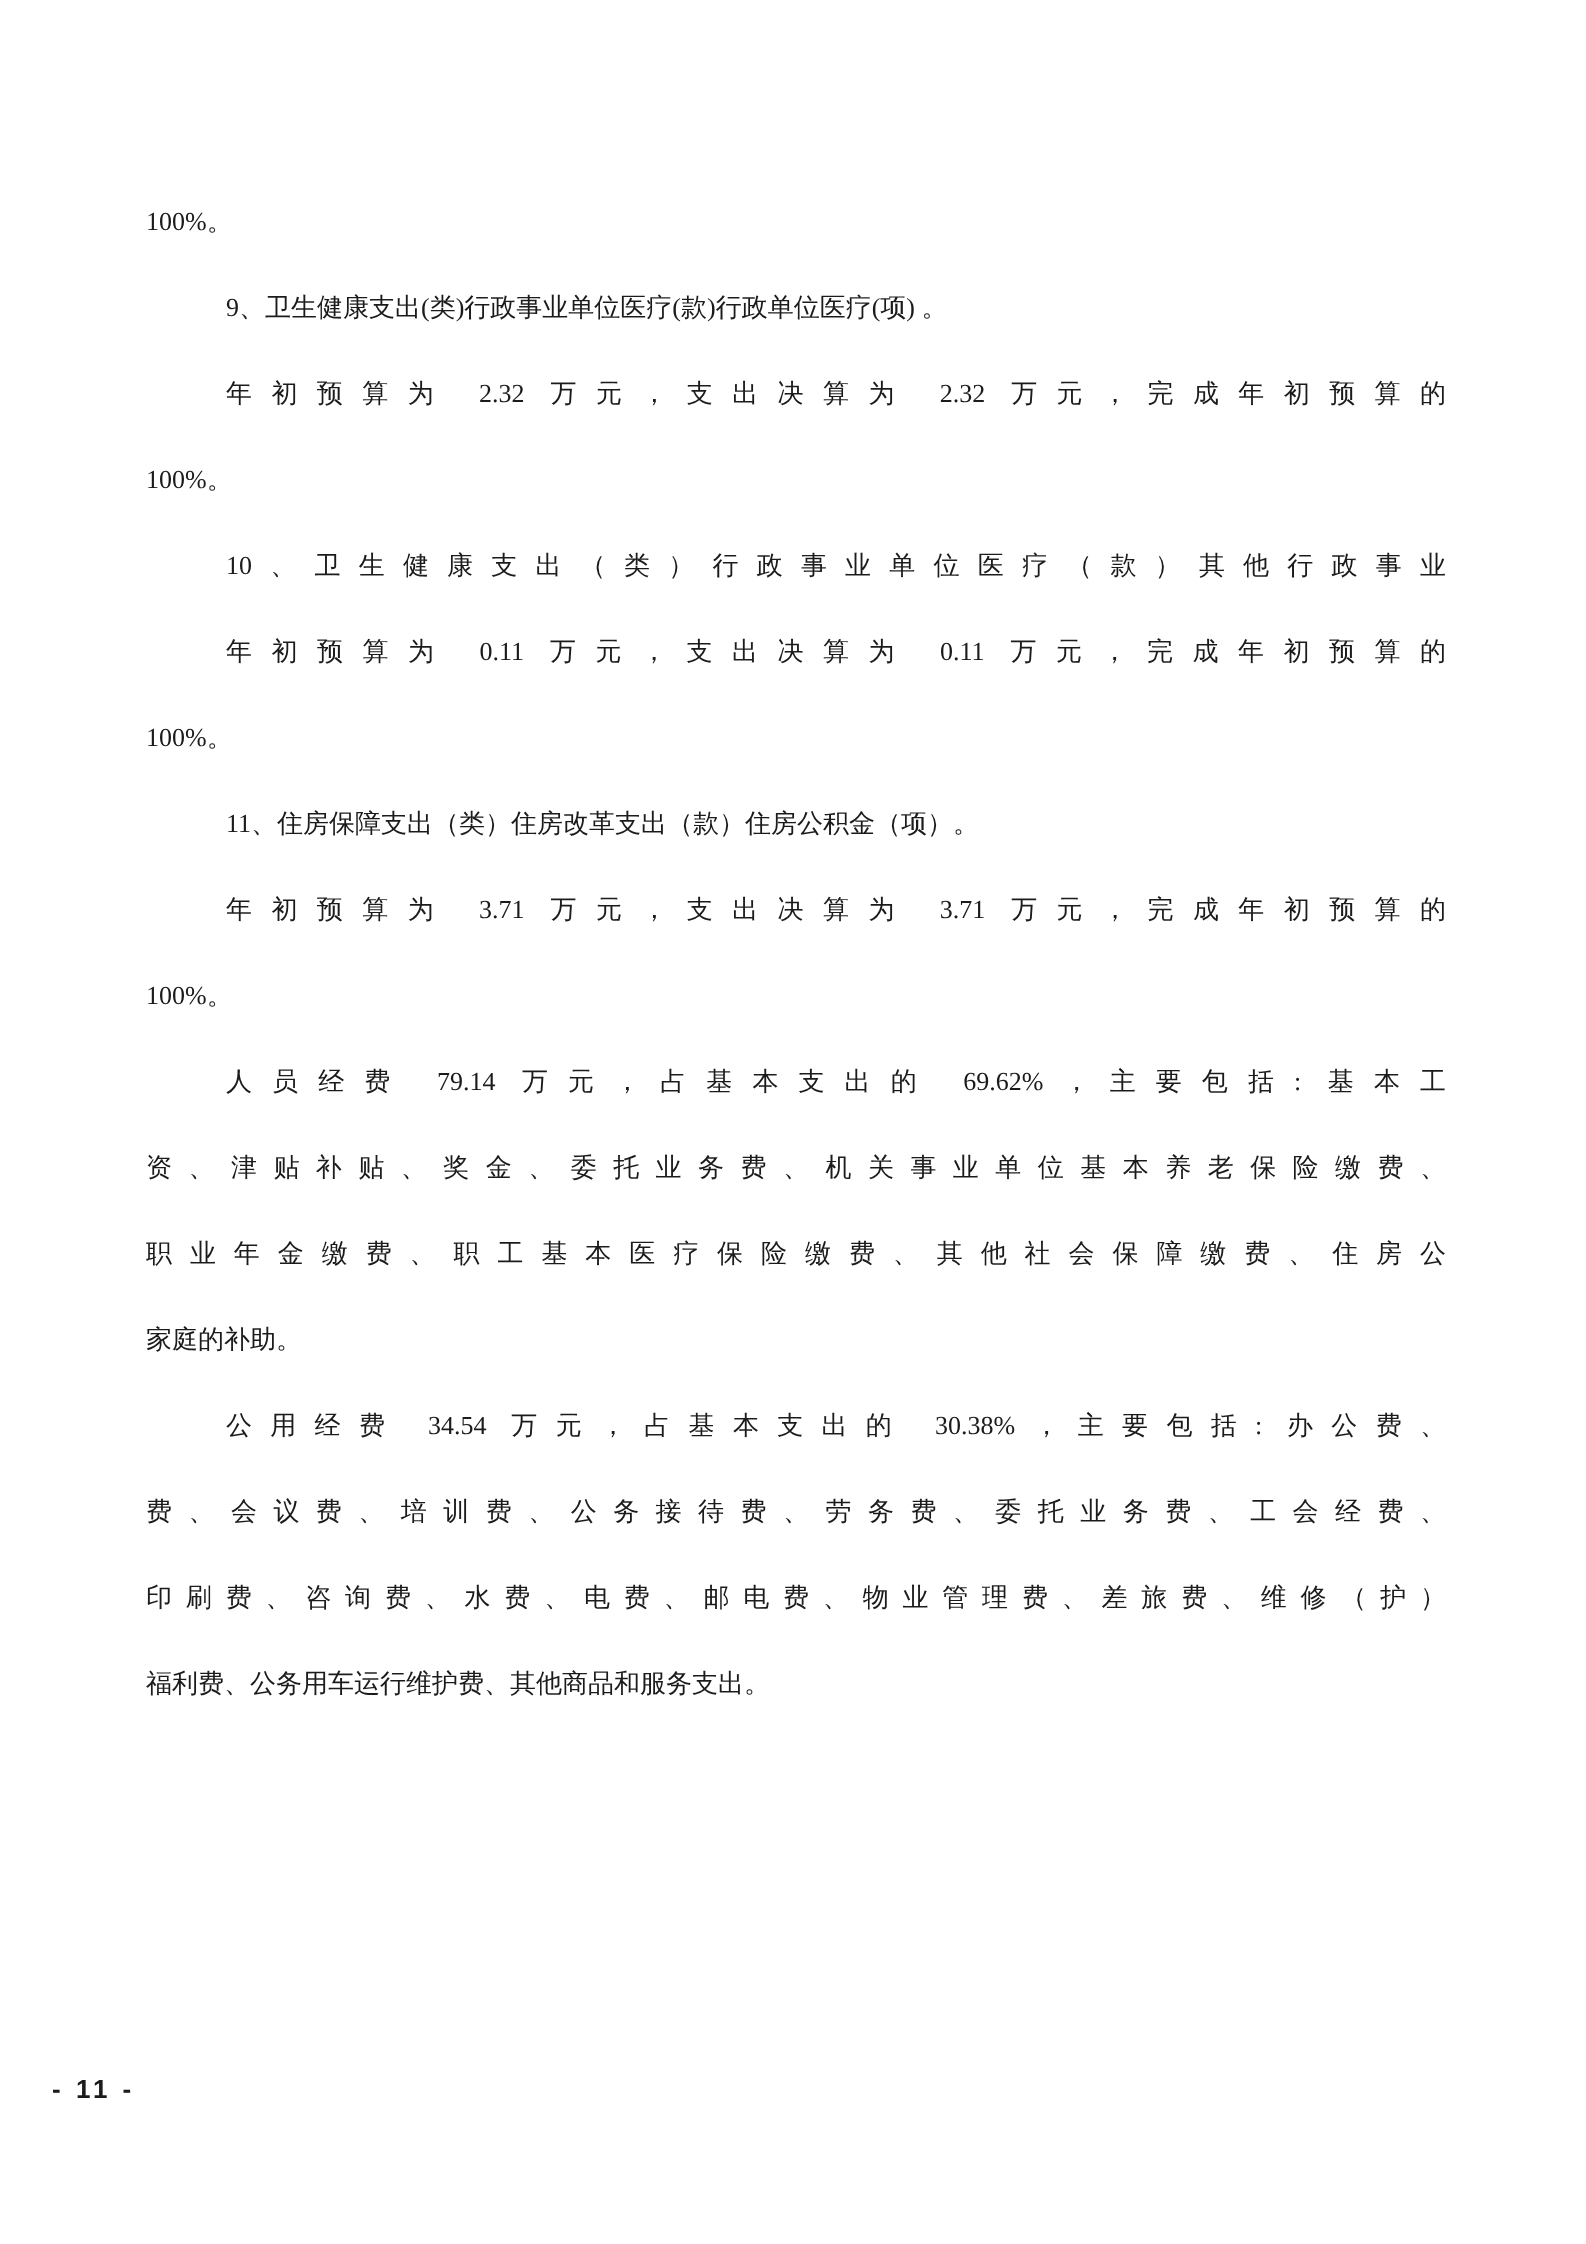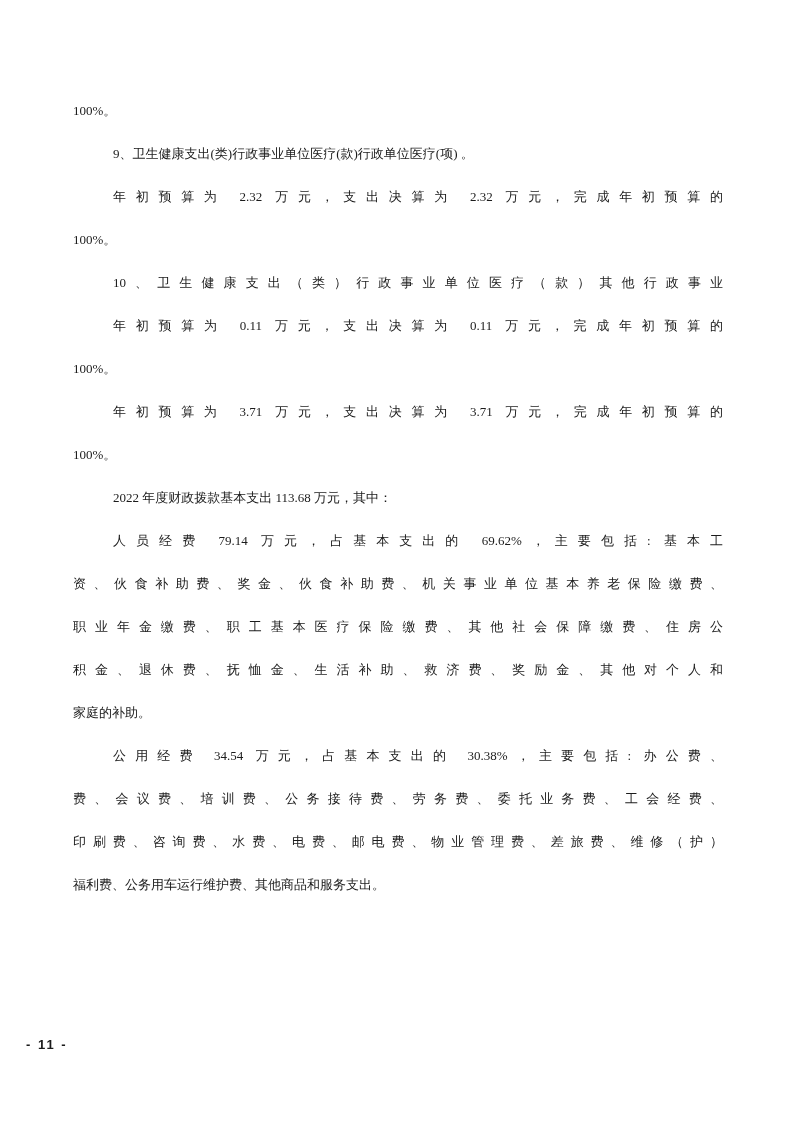--- a/index.html
+++ b/index.html
@@ -73,31 +73,30 @@
         <div class="line">100%。</div>
       </div>
       <div class="paragraph">
         <div class="line indent fill">10、卫生健康支出（类）行政事业单位医疗（款）其他行政事业</div>
       </div>
       <div class="paragraph">
         <div class="line indent fill">年初预算为 0.11 万元，支出决算为 0.11 万元，完成年初预算的</div>
         <div class="line">100%。</div>
       </div>
       <div class="paragraph">
+        <div class="line indent">11、住房保障支出（类）住房改革支出（款）住房公积金（项）。</div>
+      </div>
+      <div class="paragraph">
         <div class="line indent fill">年初预算为 3.71 万元，支出决算为 3.71 万元，完成年初预算的</div>
         <div class="line">100%。</div>
       </div>
       <div class="paragraph">
-        <div class="line indent">2022 年度财政拨款基本支出 113.68 万元，其中：</div>
-      </div>
-      <div class="paragraph">
         <div class="line indent fill">人员经费 79.14 万元，占基本支出的 69.62%，主要包括: 基本工</div>
-        <div class="line fill">资、伙食补助费、奖金、伙食补助费、机关事业单位基本养老保险缴费、</div>
+        <div class="line fill">资、津贴补贴、奖金、委托业务费、机关事业单位基本养老保险缴费、</div>
         <div class="line fill">职业年金缴费、职工基本医疗保险缴费、其他社会保障缴费、住房公</div>
-        <div class="line fill">积金、退休费、抚恤金、生活补助、救济费、奖励金、其他对个人和</div>
         <div class="line">家庭的补助。</div>
       </div>
       <div class="paragraph">
         <div class="line indent fill">公用经费 34.54 万元，占基本支出的 30.38%，主要包括: 办公费、</div>
         <div class="line fill">费、会议费、培训费、公务接待费、劳务费、委托业务费、工会经费、</div>
         <div class="line fill">印刷费、咨询费、水费、电费、邮电费、物业管理费、差旅费、维修（护）</div>
         <div class="line">福利费、公务用车运行维护费、其他商品和服务支出。</div>
       </div>
     </div>
   <div class="footer">- 11 -</div>

